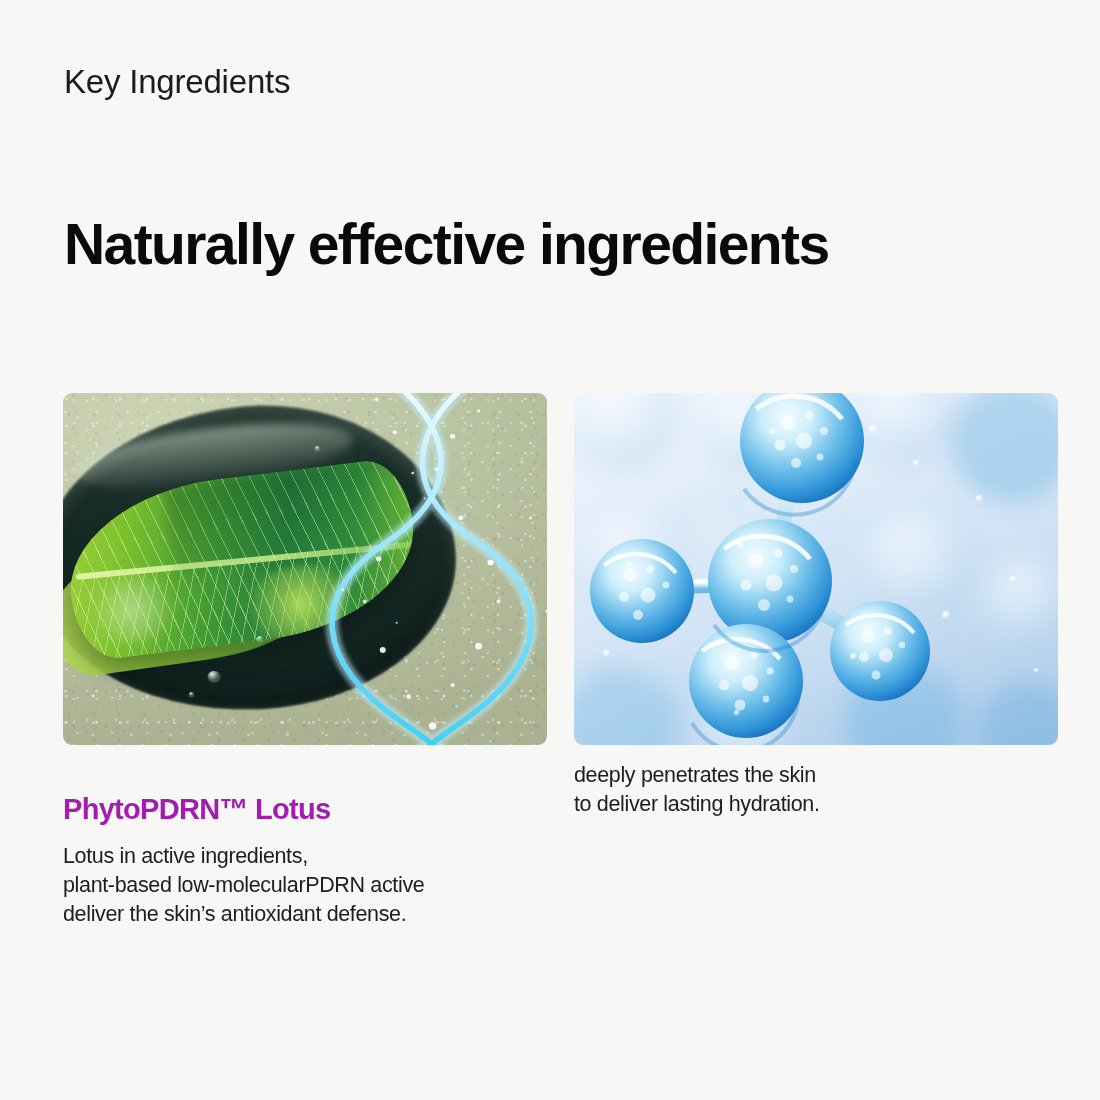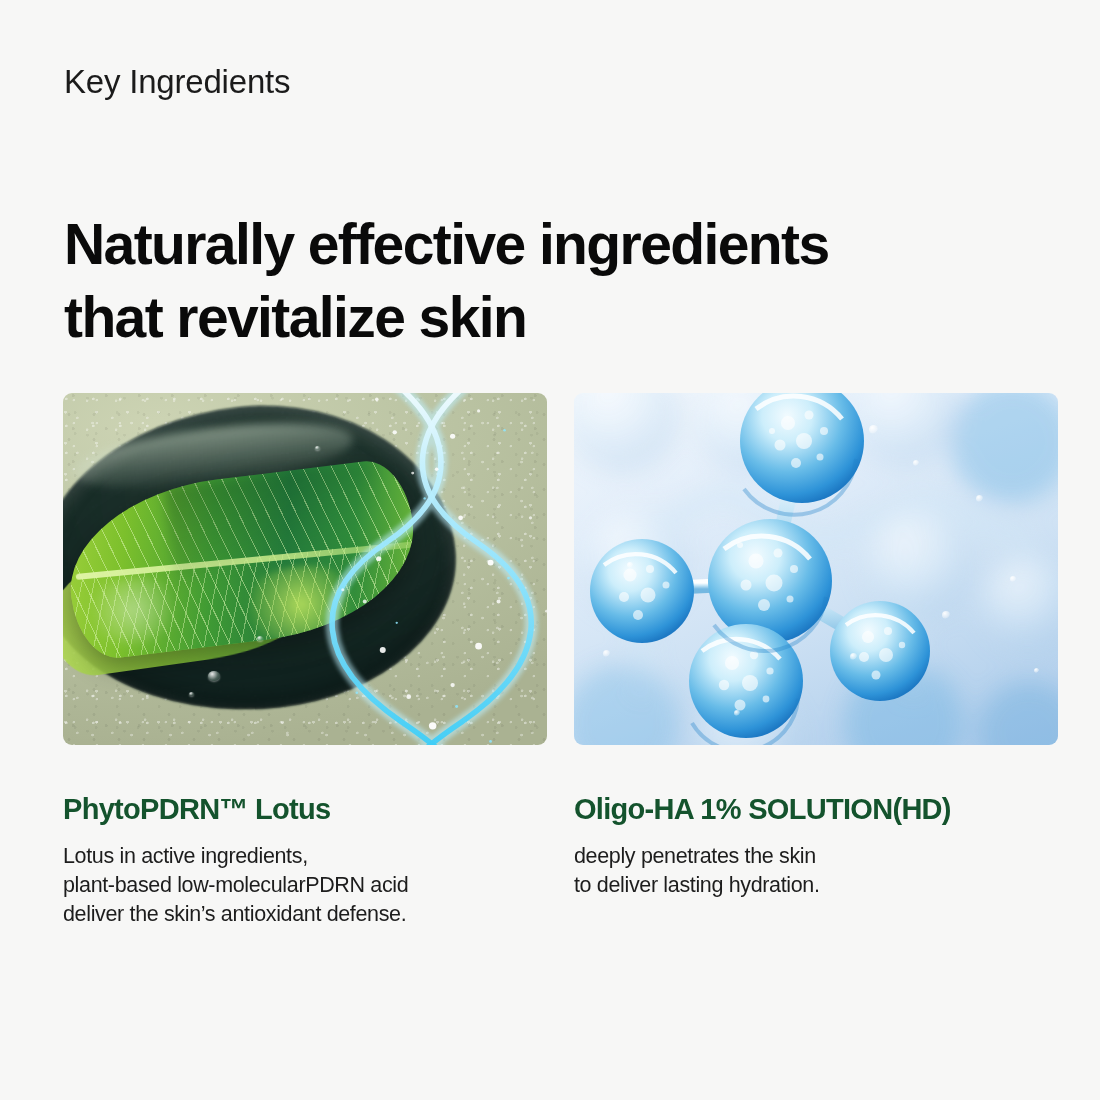--- a/index.html
+++ b/index.html
@@ -76,21 +76,21 @@
     overflow: hidden;
     position: relative;
     flex: none;
   }
 
   .card-title {
     margin-top: 49px;
     font-size: 29px;
     font-weight: 700;
     letter-spacing: -0.7px;
-    color: #14532d;
+    color: #a21caf;
     line-height: 1.1;
     white-space: nowrap;
   }
   .card-body {
     margin-top: 16px;
     font-size: 21.5px;
     font-weight: 400;
     color: #1d1d1d;
     line-height: 1.345;
     letter-spacing: -0.35px;
@@ -256,21 +256,20 @@
 </style>
 </head>
 <body>
 
 <div class="page">
 
   <div class="eyebrow">Key Ingredients</div>
 
   <h1 class="headline">
     <span>Naturally effective ingredients</span>
-    <span>that revitalize skin</span>
   </h1>
 
   <div class="cards">
 
     <div class="card">
 
       <div class="thumb">
         <div class="leaf-scene">
           <div class="grain"></div>
           <div class="puddle"></div>
@@ -379,21 +378,21 @@
               </g>
             </svg>
           </div>
         </div>
       </div>
 
       <div class="card-title">PhytoPDRN™ Lotus</div>
 
       <div class="card-body">
         <span>Lotus in active ingredients,</span>
-        <span>plant-based low-molecularPDRN acid</span>
+        <span>plant-based low-molecularPDRN active</span>
         <span>deliver the skin’s antioxidant defense.</span>
       </div>
     </div>
 
     <div class="card">
 
       <div class="thumb">
         <div class="mol-scene">
           <svg viewBox="0 0 484 352" preserveAspectRatio="xMidYMid slice">
             <defs>
@@ -519,21 +518,20 @@
           <div class="bokeh" style="left:90%;top:52%;width:6px;height:6px;"></div>
           <div class="bokeh" style="left:76%;top:62%;width:8px;height:8px;"></div>
           <div class="bokeh" style="left:57%;top:74%;width:7px;height:7px;"></div>
           <div class="bokeh" style="left:11%;top:48%;width:6px;height:6px;"></div>
           <div class="bokeh" style="left:6%;top:73%;width:7px;height:7px;"></div>
           <div class="bokeh" style="left:33%;top:90%;width:6px;height:6px;"></div>
           <div class="bokeh" style="left:95%;top:78%;width:5px;height:5px;"></div>
         </div>
       </div>
 
-      <div class="card-title">Oligo-HA 1% SOLUTION(HD)</div>
 
       <div class="card-body">
         <span>deeply penetrates the skin</span>
         <span>to deliver lasting hydration.</span>
       </div>
     </div>
 
   </div>
 </div>
 

